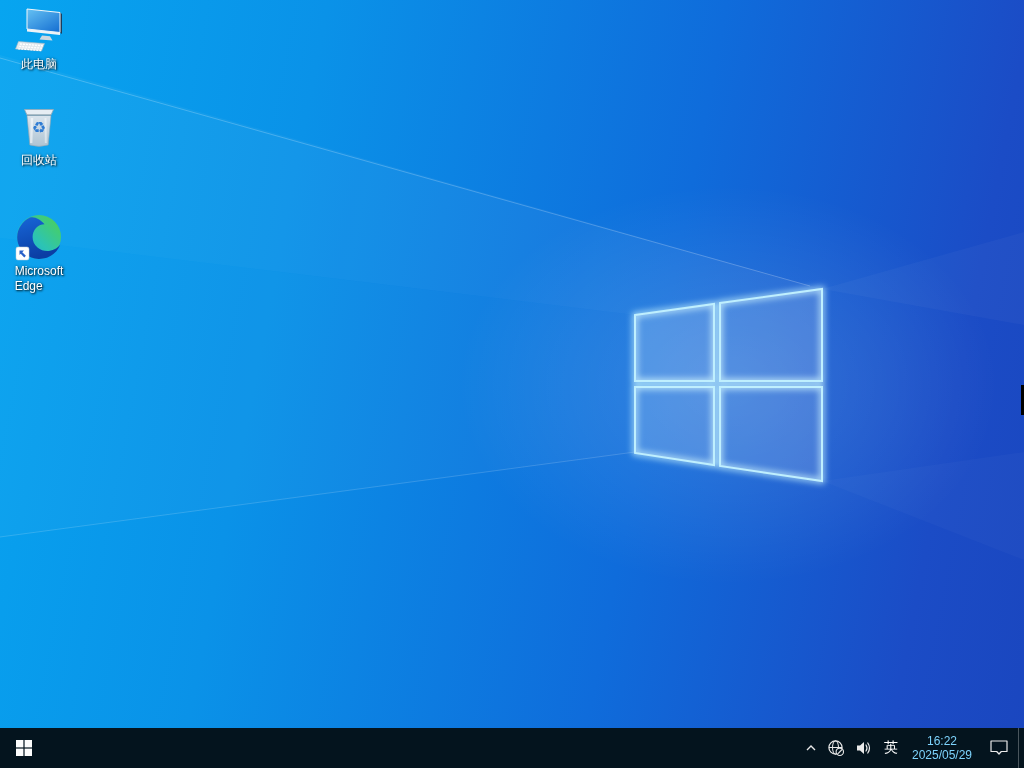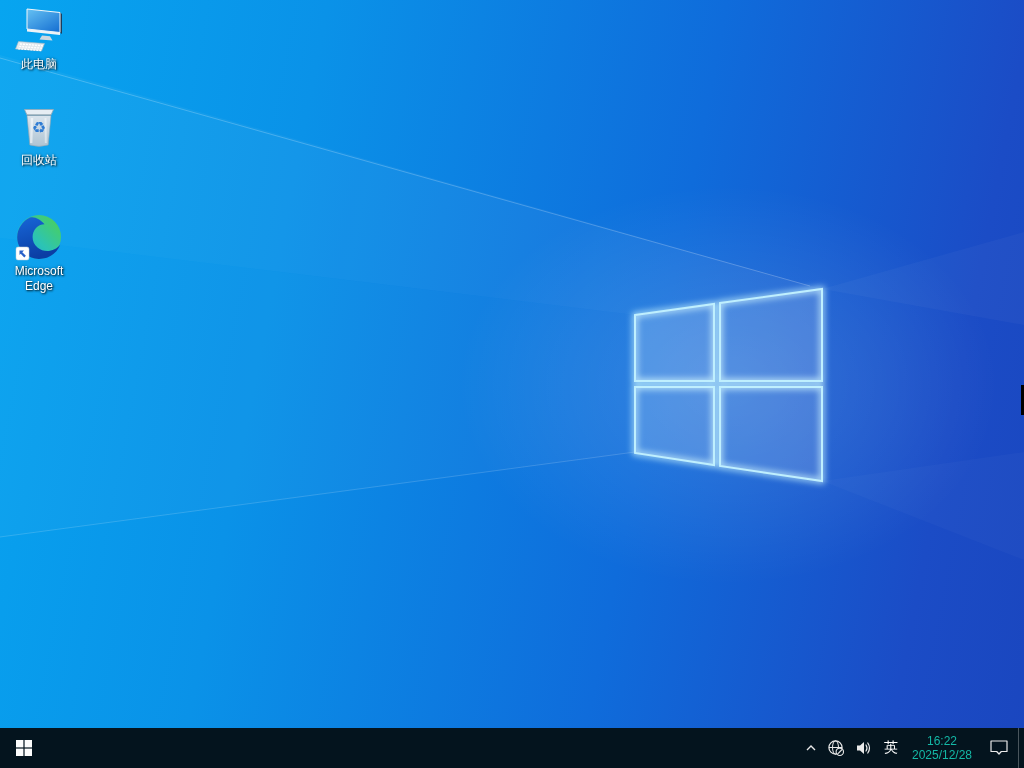--- a/index.html
+++ b/index.html
@@ -15,21 +15,21 @@
   }
   .wallpaper-svg{position:absolute;left:0;top:0;}
   
   .desktop-icon{
     position:absolute;left:1px;width:76px;
     display:flex;flex-direction:column;align-items:center;
     cursor:default;
   }
   .icon-art{width:48px;height:48px;flex:0 0 auto;}
   .icon-label{
-    margin-top:3px;font-size:12px;line-height:15px;color:#fff;text-align:center;
+    margin-top:3px;font-size:12px;line-height:15px;color:#fff;
     text-shadow:1px 1px 2px rgba(0,0,0,.85),0 0 3px rgba(0,0,0,.45);
     max-width:74px;
   }
   #icon-this-pc{top:6px;}
   #icon-recycle-bin{top:102px;}
   #icon-edge{top:213px;}
   
   .right-edge-bar{position:absolute;right:0;top:385px;width:3px;height:30px;background:#000;}
   
   .taskbar{
@@ -39,21 +39,21 @@
   .start-button{width:48px;display:flex;align-items:center;justify-content:center;}
   .taskbar-spacer{flex:1;}
   .tray{display:flex;align-items:stretch;}
   .tray-btn{display:flex;align-items:center;justify-content:center;height:40px;}
   .tray-btn.chevron{width:22px;}
   .tray-btn.globe{width:28px;}
   .tray-btn.volume{width:28px;}
   .tray-btn.lang{width:26px;color:#fff;font-size:14px;}
   .clock{
     width:76px;display:flex;flex-direction:column;justify-content:center;align-items:center;
-    color:#14b8a6;font-size:12px;line-height:14px;height:40px;
+    color:#7dd3fc;font-size:12px;line-height:14px;height:40px;
   }
   .tray-btn.action{width:38px;}
   .show-desktop{width:5px;height:40px;border-left:1px solid rgba(255,255,255,.28);}
 </style>
 </head>
 <body>
 
 <div class="desktop">
 
   <svg class="wallpaper-svg" width="1024" height="768" viewBox="0 0 1024 768">
@@ -201,21 +201,21 @@
         <path d="M11.8,3 Q15.2,8 11.8,13" fill="none" stroke="#eaeaea" stroke-width="1.2" stroke-linecap="round"></path>
       </svg>
     </div>
 
     <div class="tray-btn lang">
       <span>英</span>
     </div>
 
     <div class="clock">
       <div>16:22</div>
-      <div>2025/12/28</div>
+      <div>2025/05/29</div>
     </div>
 
     <div class="tray-btn action">
       <svg width="18" height="16" viewBox="0 0 18 16">
         <path d="M1,1 H17 V11.5 H11.3 L9,14 L6.7,11.5 H1 Z" fill="none" stroke="#eaeaea" stroke-width="1.2" stroke-linejoin="round"></path>
       </svg>
     </div>
 
     <div class="show-desktop"></div>
   </div>

